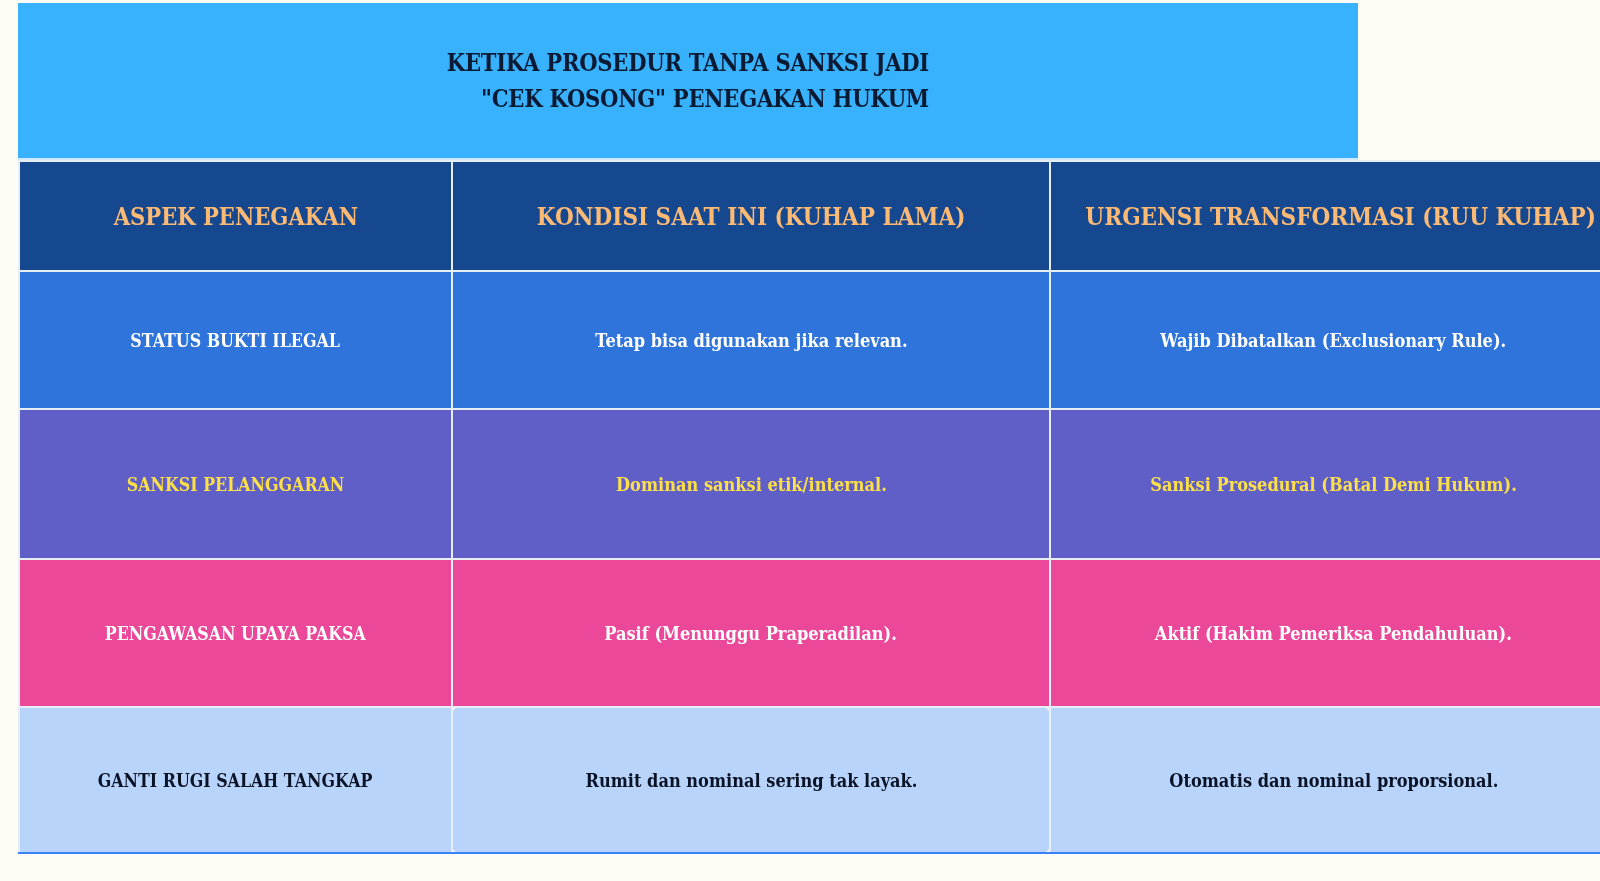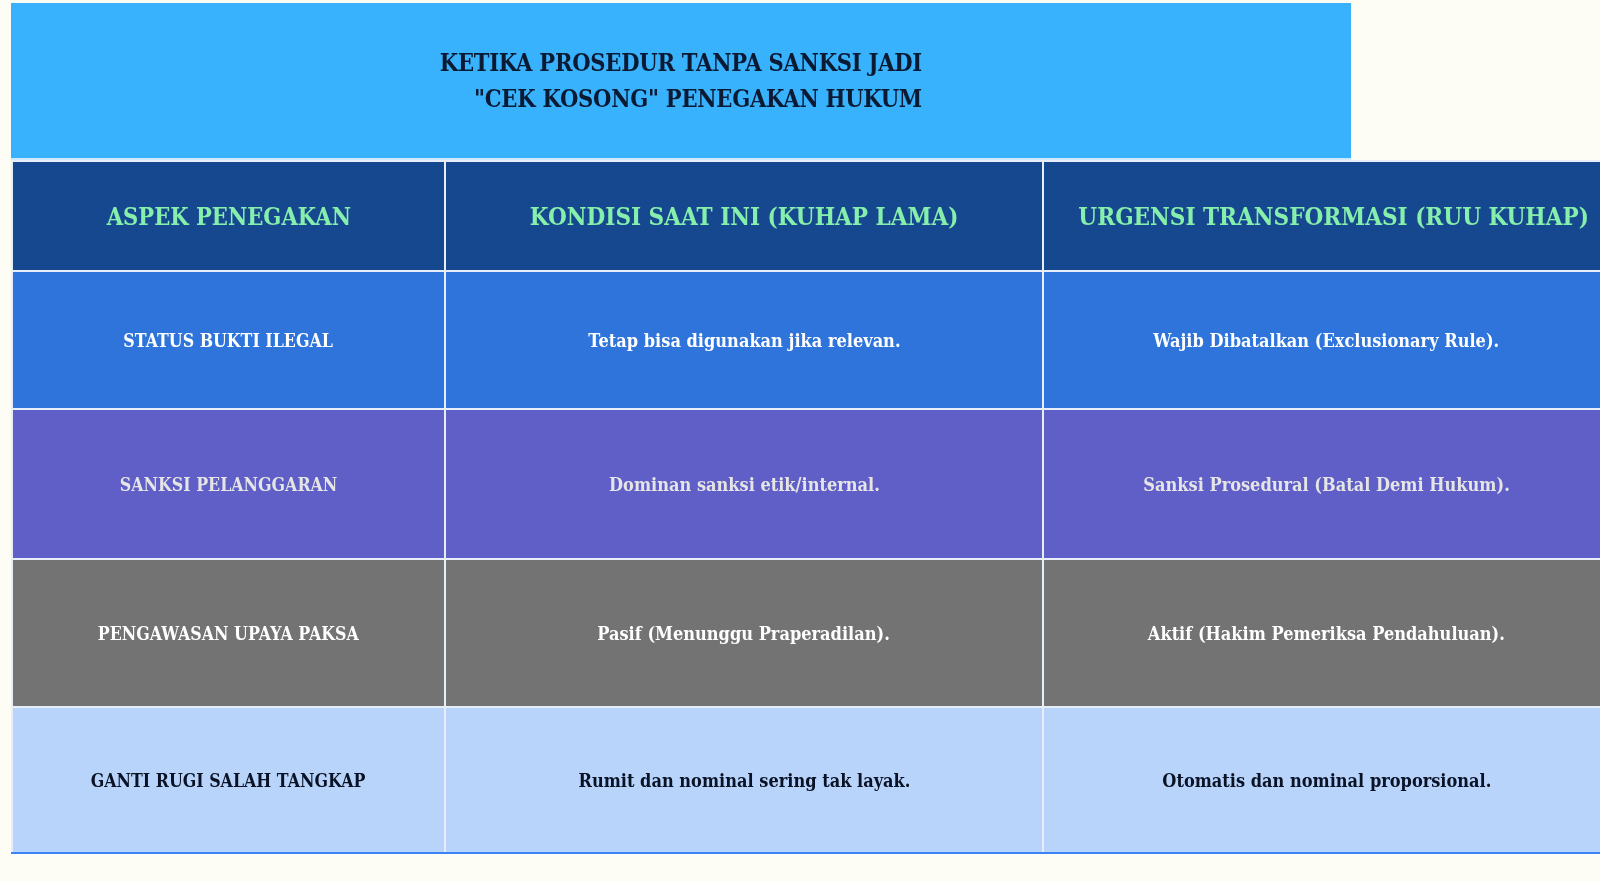--- a/index.html
+++ b/index.html
@@ -1,41 +1,41 @@
 <!DOCTYPE html>
 <html><head>
 <meta charset="utf-8">
 <style>
   html, body { margin: 0; padding: 0; background: #fdfdf6; }
   body { width: 1600px; height: 881px; overflow: hidden; font-family: "DejaVu Serif", "Liberation Serif", serif; }
-  .wrap { position: absolute; left: 11px; top: 3px; width: 1340px; }
+  .wrap { position: absolute; left: 18px; top: 3px; width: 1340px; }
   .title-band {
     height: 155px; background: #38b2fd;
     display: flex; align-items: center; justify-content: center;
     border-bottom: 2px solid #cfe9ff;
   }
   .title-text {
     color: #0b1a33; font-weight: bold; font-size: 24px; line-height: 36px;
     text-align: right; letter-spacing: -0.3px;
     font-family: "DejaVu Serif", serif; transform: scaleX(0.88);
   }
   .title-text div { white-space: nowrap; }
   table { border-collapse: collapse; width: 1598px; table-layout: fixed; }
   td {
     text-align: center; vertical-align: middle; padding: 0 6px;
     border: 2px solid #e8eef8; font-weight: bold; white-space: nowrap; overflow: hidden;
   }
   td span { display: inline-block; }
-  .hdr td { height: 108px; background: #164890; color: #86efac; font-size: 24px; }
+  .hdr td { height: 108px; background: #164890; color: #fdba74; font-size: 24px; }
   .hdr td span { transform: scaleX(0.88); }
   .r1 td { height: 136px; background: #2e74db; color: #fff; }
-  .r2 td { height: 148px; background: #5f5fc7; color: #e5e5e5; }
-  .r3 td { height: 146px; background: #737373; color: #fff; }
+  .r2 td { height: 148px; background: #5f5fc7; color: #fde047; }
+  .r3 td { height: 146px; background: #ec4899; color: #fff; }
   .r4 td { height: 144px; background: #b8d4fb; color: #0a1226; border-bottom: 2px solid #3b82f6; }
-  .r4 td.c2 { border-left-color: #f5efb0; }
+  .r4 td.c2 { border-left-color: #f5efb0; border-radius: 8px; }
   .row td { font-size: 18px; }
   td.c1 span { transform: scaleX(0.88); }
   td.c2 span, td.c3 span { transform: scaleX(0.9); font-weight: bold; }
   col.c1 { width: 433px; }
   col.c2 { width: 598px; }
   col.c3 { width: 567px; }
 </style>
 </head>
 <body>
 

